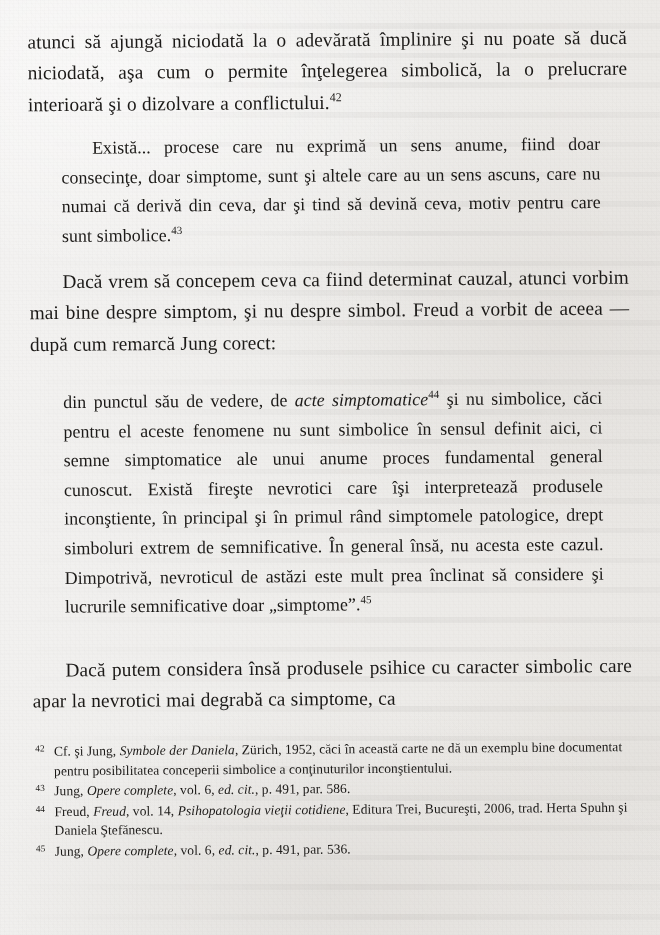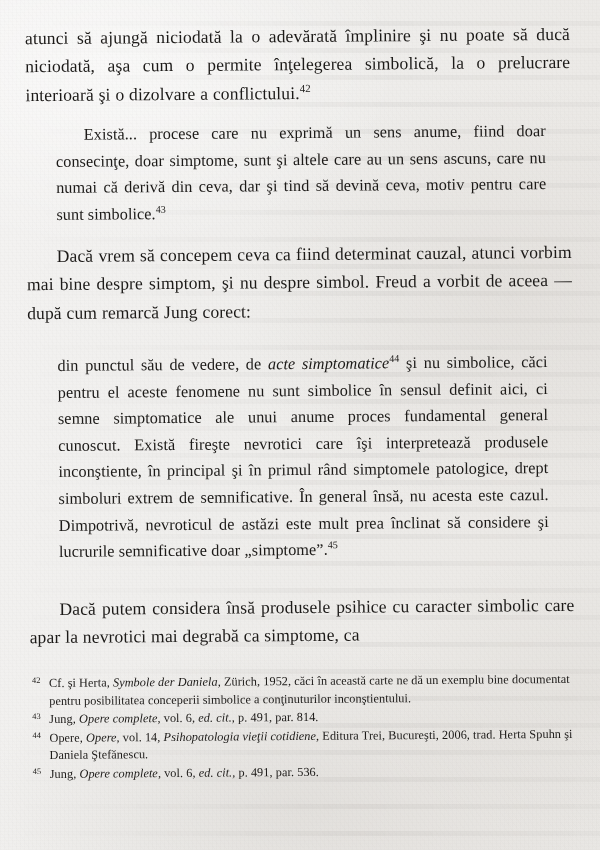--- a/index.html
+++ b/index.html
@@ -146,29 +146,29 @@
     <p class="quote" style="text-indent:0;"><span>din punctul său de vedere, de </span><i>acte simptomatice</i><sup>44</sup><span> şi nu simbolice, căci pentru el aceste fenomene nu sunt simbolice în sensul definit aici, ci semne simptomatice ale unui anume proces fundamental general cunoscut. Există fireşte nevrotici care îşi interpretează produsele inconştiente, în principal şi în primul rând simptomele patologice, drept simboluri extrem de semnificative. În general însă, nu acesta este cazul. Dimpotrivă, nevroticul de astăzi este mult prea înclinat să considere şi lucrurile semnificative doar „simptome”.</span><sup>45</sup></p>
   </div>
 
   <div class="body-block" style="top:593px;">
     <p class="para">Dacă putem considera însă produsele psihice cu caracter simbolic care apar la nevrotici mai degrabă ca simptome, ca</p>
   </div>
 
   <div class="footnotes" style="top:673px;">
 
     <div class="fn">
-      <span class="fn-num">42</span><span>Cf. şi Herta, </span><i>Symbole der Daniela</i><span>, Zürich, 1952, căci în această carte ne dă un exemplu bine documentat pentru posibilitatea conceperii simbolice a conţinuturilor inconştientului.</span>
+      <span class="fn-num">42</span><span>Cf. şi Jung, </span><i>Symbole der Daniela</i><span>, Zürich, 1952, căci în această carte ne dă un exemplu bine documentat pentru posibilitatea conceperii simbolice a conţinuturilor inconştientului.</span>
     </div>
 
     <div class="fn">
-      <span class="fn-num">43</span><span>Jung, </span><i>Opere complete</i><span>, vol. 6, </span><i>ed. cit.</i><span>, p. 491, par. 814.</span>
+      <span class="fn-num">43</span><span>Jung, </span><i>Opere complete</i><span>, vol. 6, </span><i>ed. cit.</i><span>, p. 491, par. 586.</span>
     </div>
 
     <div class="fn">
-      <span class="fn-num">44</span><span>Opere, </span><i>Opere</i><span>, vol. 14, </span><i>Psihopatologia vieţii cotidiene</i><span>, Editura Trei, Bucureşti, 2006, trad. Herta Spuhn şi Daniela Ştefănescu.</span>
+      <span class="fn-num">44</span><span>Freud, </span><i>Freud</i><span>, vol. 14, </span><i>Psihopatologia vieţii cotidiene</i><span>, Editura Trei, Bucureşti, 2006, trad. Herta Spuhn şi Daniela Ştefănescu.</span>
     </div>
 
     <div class="fn">
       <span class="fn-num">45</span><span>Jung, </span><i>Opere complete</i><span>, vol. 6, </span><i>ed. cit.</i><span>, p. 491, par. 536.</span>
     </div>
 
   </div>
 </div>
 
 </body></html>

